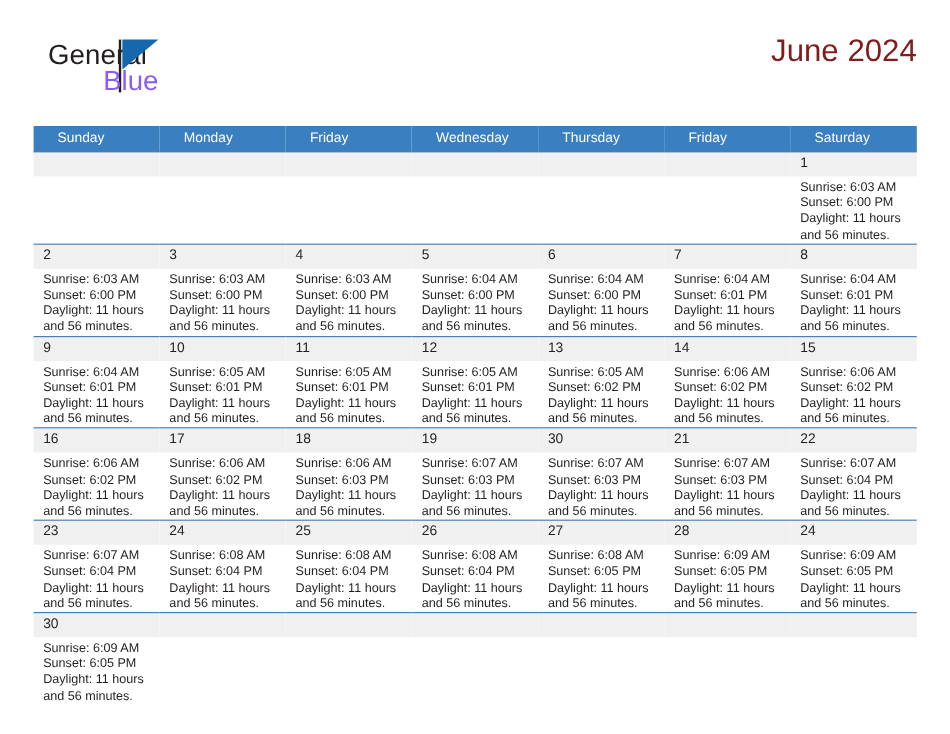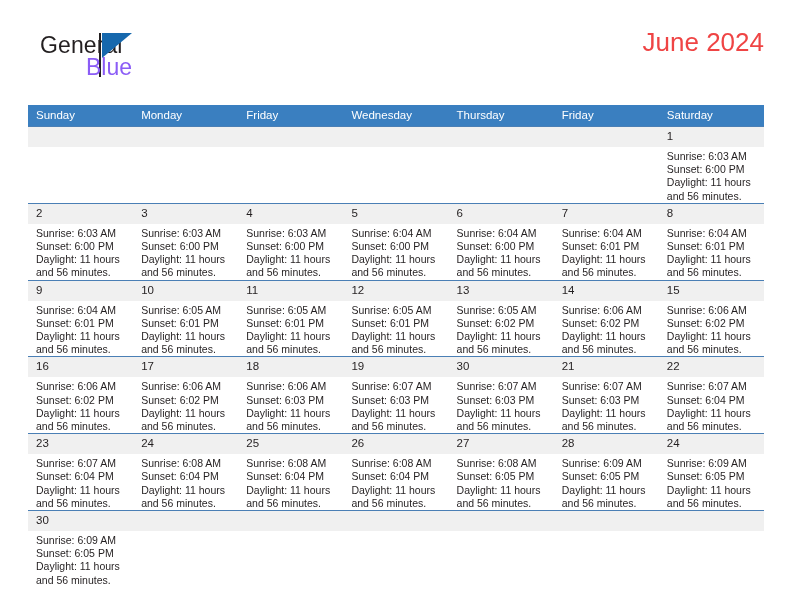--- a/index.html
+++ b/index.html
@@ -72,21 +72,21 @@
   }
 
   .title-block {
     position: absolute;
     right: 0;
     top: 0;
     text-align: right;
   }
   .cal-title {
     font-size: 26px;
-    color: #ef4444;
+    color: #7f1d1d;
     line-height: 32px;
     white-space: nowrap;
   }
   .cal-subtitle {
     font-size: 13.5px;
     color: #231f20;
     line-height: 20px;
     margin-top: 4px;
     white-space: nowrap;
   }
@@ -102,21 +102,21 @@
     width: 736px;
     border-collapse: collapse;
     table-layout: fixed;
   }
   table.calendar th {
     background: #3a7fc0;
     color: #ffffff;
     font-weight: normal;
     font-size: 11.5px;
     text-align: left;
-    padding: 4px 0 5px 8px;
+    padding: 4px 0 5px 20px;
     height: 12px;
     border: none;
   }
   table.calendar td {
     vertical-align: top;
     padding: 0;
     border-top: 1px solid #4a7fb5;
     background: #ffffff;
     height: 72px;
   }

